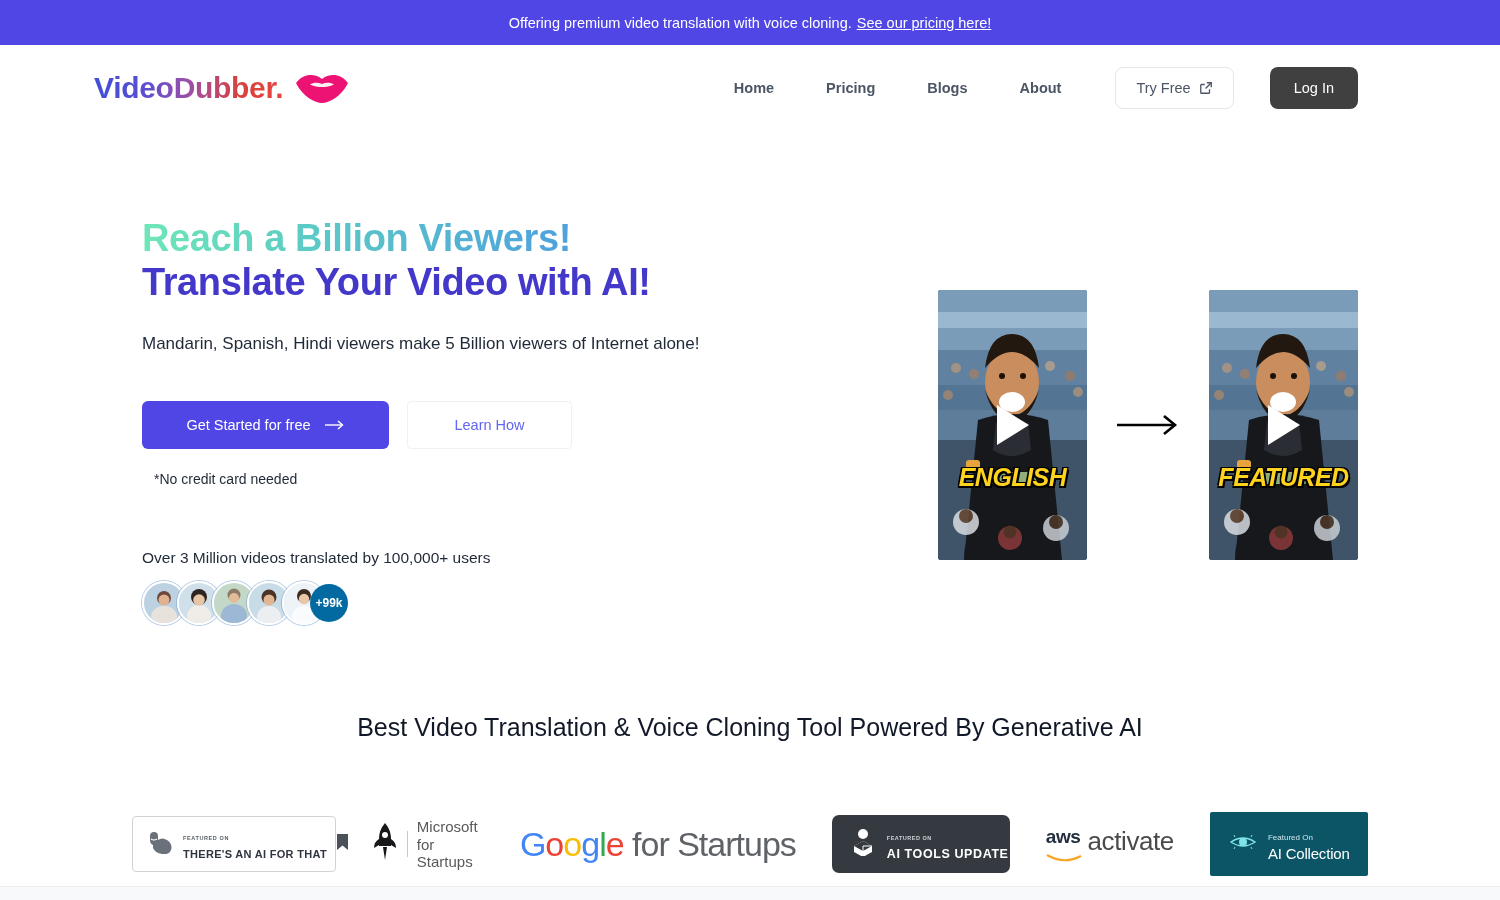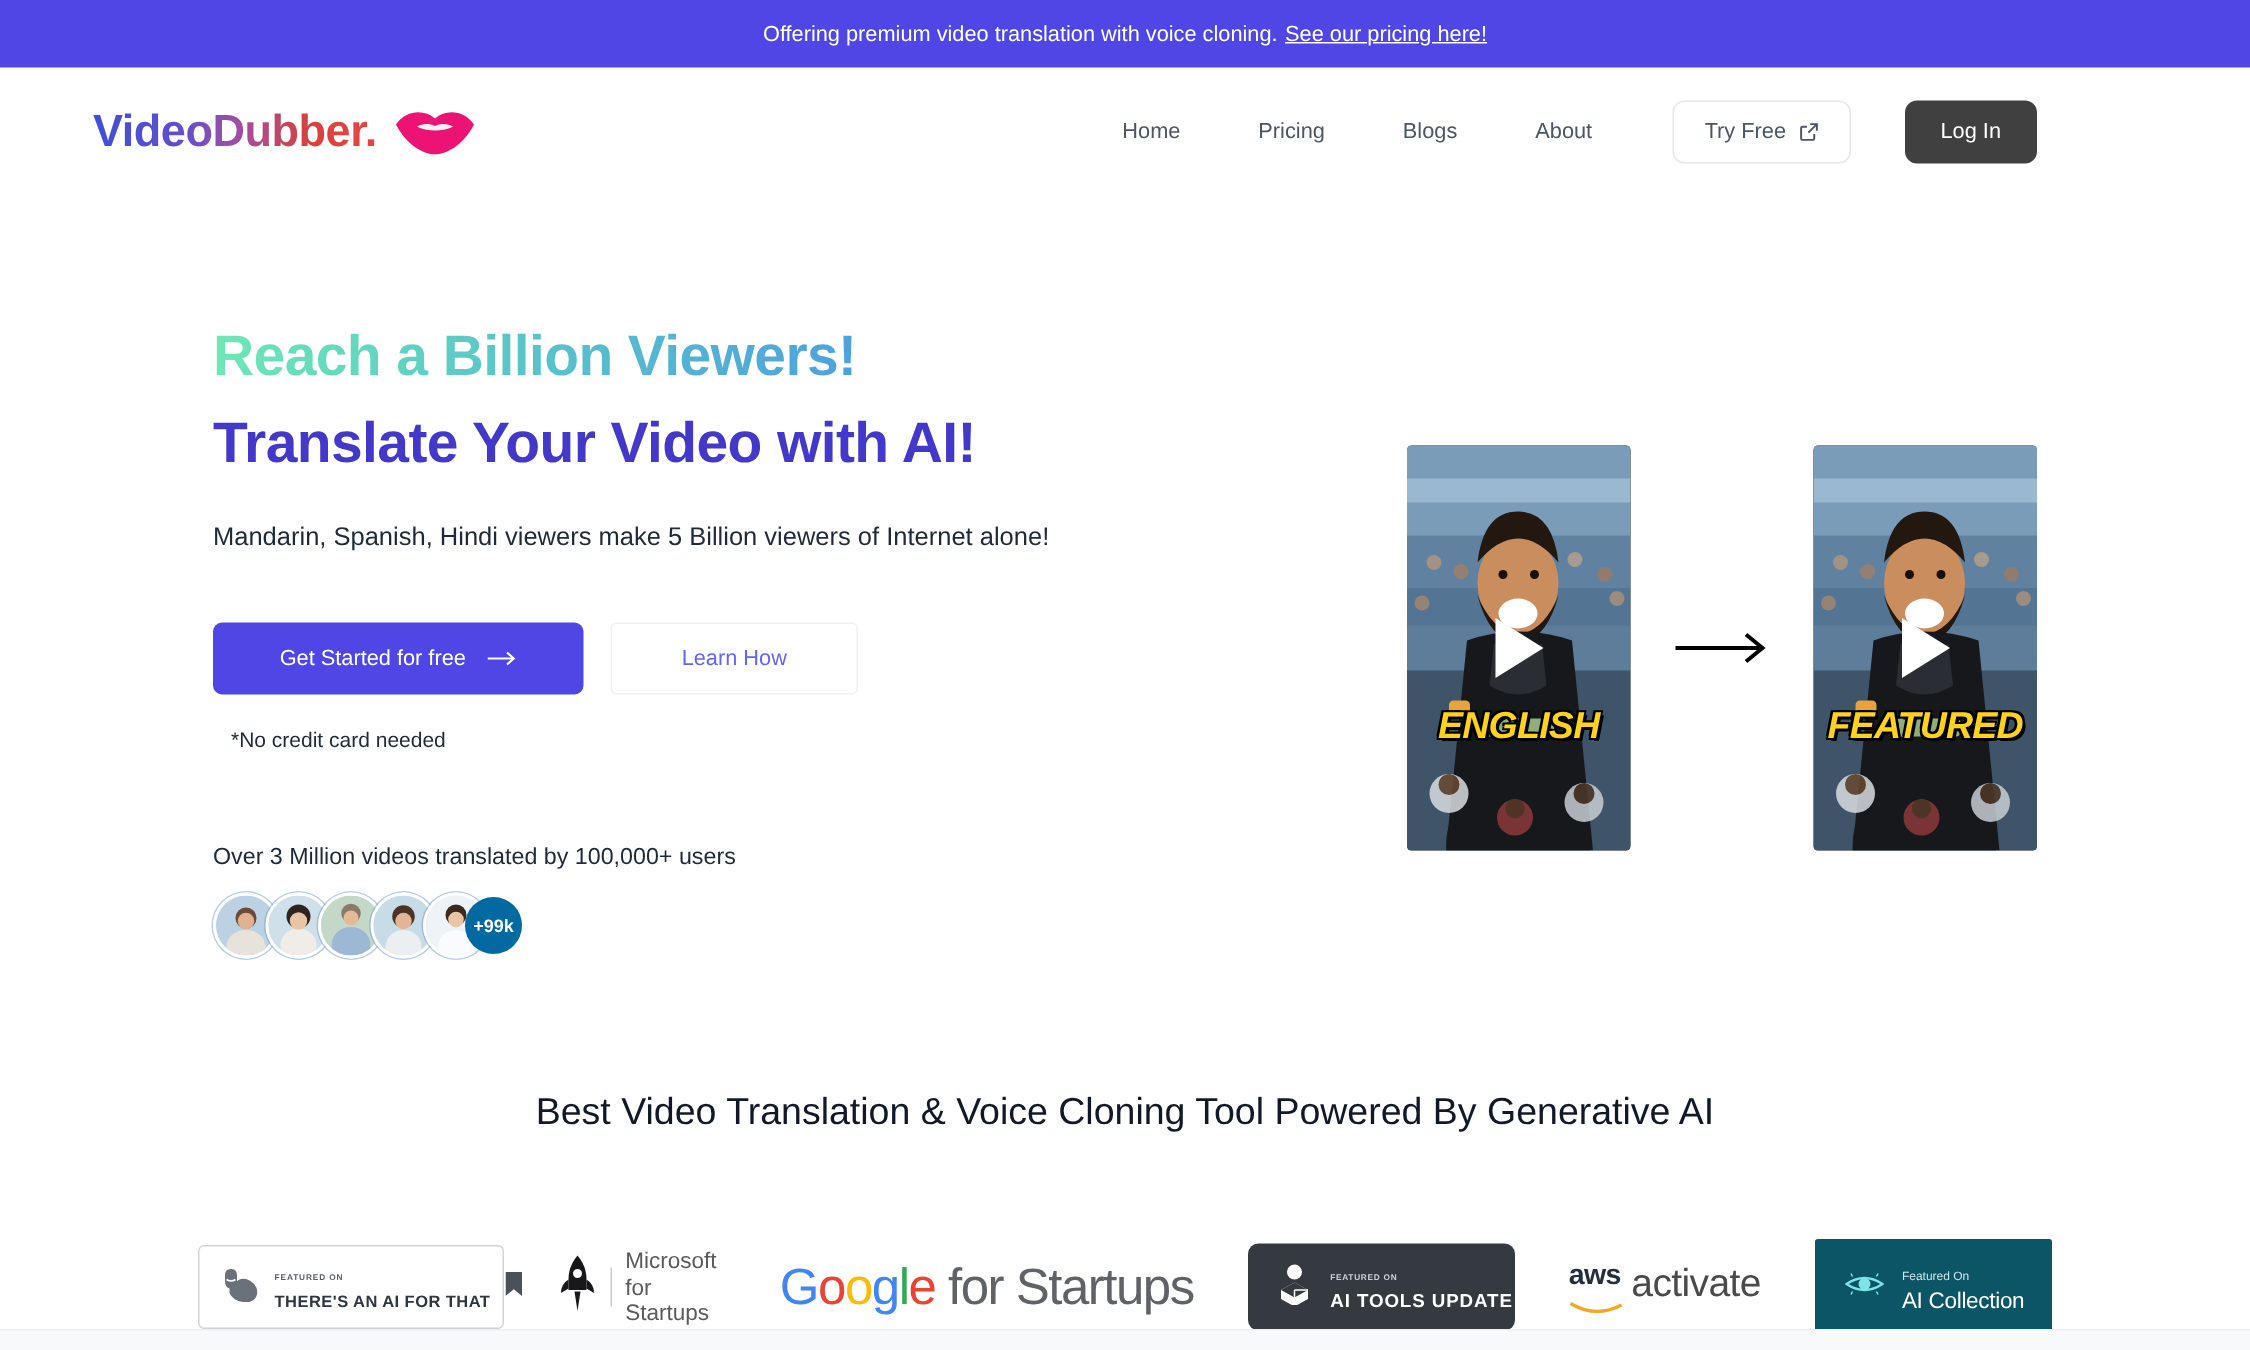--- a/index.html
+++ b/index.html
@@ -19,35 +19,35 @@
   }
   .promo-banner .promo-link {
     color: #ffffff; text-decoration: underline; margin-left: 5px;
     cursor: pointer;
   }
 
   
   .header {
     height: 85px;
     display: flex; align-items: center;
-    padding: 0 142px 0 62px;
+    padding: 0 142px 0 94px;
   }
   .logo-wrap { display: flex; align-items: center; gap: 12px; }
   .logo-text {
     font-size: 30px; font-weight: bold; letter-spacing: -0.3px;
     background: linear-gradient(90deg, #3f4fd8 0%, #5b4fcf 28%, #9c4fa8 50%, #d6413f 76%, #e8453f 100%);
     -webkit-background-clip: text; background-clip: text;
     -webkit-text-fill-color: transparent; color: transparent;
   }
   .lips-icon { width: 54px; height: 30px; display: block; }
 
   .nav { margin-left: auto; display: flex; align-items: center; gap: 0; }
   .nav-link {
     font-size: 14.5px; color: #4b5563; padding: 10px 26px;
-    cursor: pointer; white-space: nowrap;
+    cursor: pointer; white-space: nowrap; font-weight: bold;
   }
   .btn-tryfree {
     margin-left: 28px;
     display: flex; align-items: center; gap: 8px;
     font-size: 14.5px; color: #4b5563;
     background: #ffffff; border: 1px solid #e5e7eb; border-radius: 8px;
     padding: 12px 20px; cursor: pointer;
   }
   .ext-icon { width: 14px; height: 14px; display: block; }
   .btn-login {
@@ -65,21 +65,21 @@
   .headline {
     font-size: 38px; font-weight: bold; line-height: 1.07;
     letter-spacing: -0.4px;
   }
   .headline-1 {
     background: linear-gradient(90deg, #6ee7b7 0%, #5bc8c6 26%, #4fa4dc 58%, #4a7fe0 100%);
     -webkit-background-clip: text; background-clip: text;
     -webkit-text-fill-color: transparent; color: transparent;
     display: block;
   }
-  .headline-2 { color: #4338ca; display: block; margin-top: 17px; }
+  .headline-2 { color: #4338ca; display: block; margin-top: 3px; }
   .subhead {
     margin-top: 30px; font-size: 17px; color: #1f2937; line-height: 1.4;
   }
 
   .cta-row { margin-top: 45px; display: flex; align-items: stretch; gap: 18px; }
   .btn-primary {
     width: 247px; height: 48px;
     background: #4f46e5; color: #ffffff; border: none; border-radius: 6px;
     font-size: 14.5px; cursor: pointer;
     display: flex; align-items: center; justify-content: center; gap: 14px;

